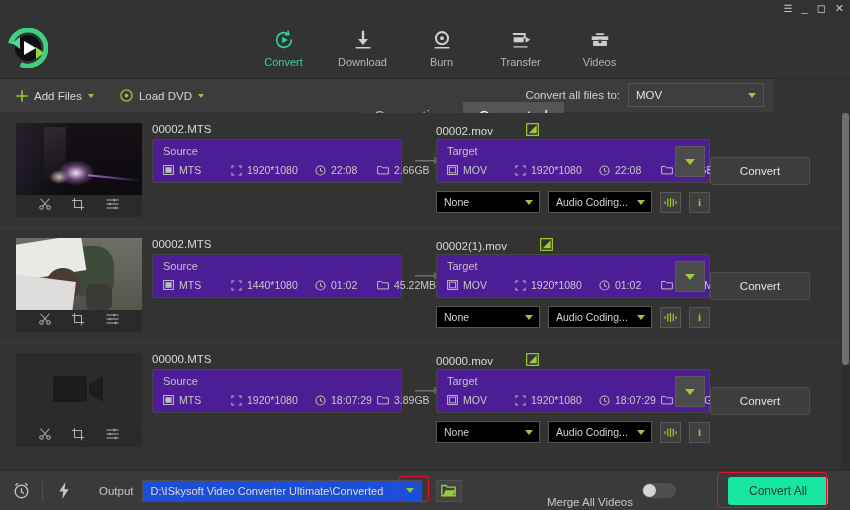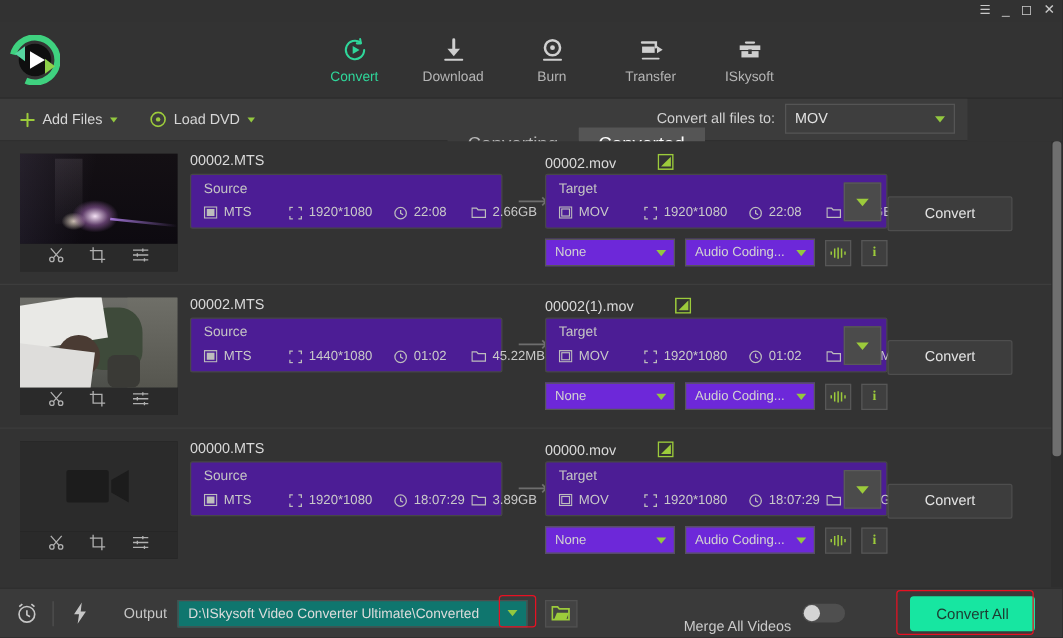--- a/index.html
+++ b/index.html
@@ -154,21 +154,21 @@
   }
   .tgt-caret-btn .caret{ border-top-color:#9ccb3b; border-left-width:5px;border-right-width:5px;border-top-width:6px;}
 
   .arrow{
     position:absolute; left:272px; top:42px; color:#6e6e6e; font-size:17px; line-height:12px;
   }
 
   
   .ctrls{ position:absolute; top:78px; left:294px; display:flex; align-items:center; gap:8px; }
   .sel{
-    height:22px; background:#6d28d9; border:1px solid #575757; display:flex; align-items:center;
+    height:22px; background:#000000; border:1px solid #575757; display:flex; align-items:center;
     padding:0 7px; position:relative; cursor:pointer;
   }
   .sel .v{ font-size:10.5px; color:#d2d2d2; }
   .sel .caret{ position:absolute; right:6px; }
   .sel.none{ width:104px; }
   .sel.audio{ width:104px; }
   .sqbtn{
     width:21px; height:21px; background:#3f3f3f; border:1px solid #575757;
     display:flex; align-items:center; justify-content:center; cursor:pointer;
   }
@@ -186,21 +186,21 @@
 
   
   .bottom{
     position:absolute; bottom:0; left:0; width:850px; height:40px; background:#3a3a3a;
     border-top:1px solid #2d2d2d; display:flex; align-items:center;
   }
   .b-ico{ width:42px; height:40px; display:flex; align-items:center; justify-content:center; cursor:pointer;}
   .vdiv{ width:1px; height:20px; background:#505050; }
   .out-label{ color:#c6c6c6; font-size:11.5px; margin-left:14px; }
   .out-field{
-    margin-left:8px; width:280px; height:22px; background:#0f766e; border:1px solid #4e4e4e;
+    margin-left:8px; width:280px; height:22px; background:#1d4ed8; border:1px solid #4e4e4e;
     display:flex; align-items:center; padding:0 8px; position:relative; cursor:pointer;
   }
   .out-field .v{ color:#dcdcdc; font-size:11px; white-space:nowrap; }
   .out-field .caret{ position:absolute; right:7px; }
   .folder-btn{
     margin-left:14px; width:26px; height:22px; display:flex; align-items:center; justify-content:center;
     background:#434343; border:1px solid #515151; cursor:pointer;
   }
   .merge{ position:absolute; right:174px; display:flex; align-items:center; gap:9px; }
   .merge .lbl{ color:#c9c9c9; font-size:11.5px;margin-top:23px; }
@@ -280,21 +280,21 @@
       </div>
       <div class="nav">
         <span class="ico">
           <svg width="22" height="22" viewBox="0 0 24 24">
             <path d="M8.5 5.5h7" stroke="#cfcfcf" stroke-width="2" stroke-linecap="round"></path>
             <rect x="3" y="8" width="18" height="4" fill="#cfcfcf"></rect>
             <rect x="4.5" y="13" width="15" height="5.5" fill="#cfcfcf"></rect>
             <rect x="10.5" y="11.5" width="3" height="4" fill="#3a3a3a"></rect>
           </svg>
         </span>
-        <span class="nav-label">ISkysoft</span>
+        <span class="nav-label">Videos</span>
       </div>
     </div>
 
     <div class="teal-line"></div>
     <div class="nav-active-bar" style="left:244px;width:79px;"></div>
   </div>
   <div class="header-underline"></div>
 
   <div class="toolbar">
     <div class="tb-btn" style="margin-left:16px;">

